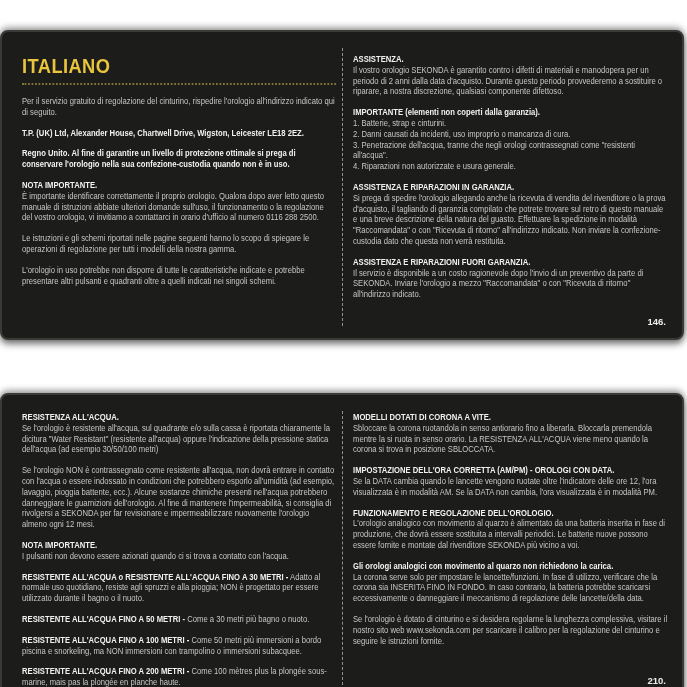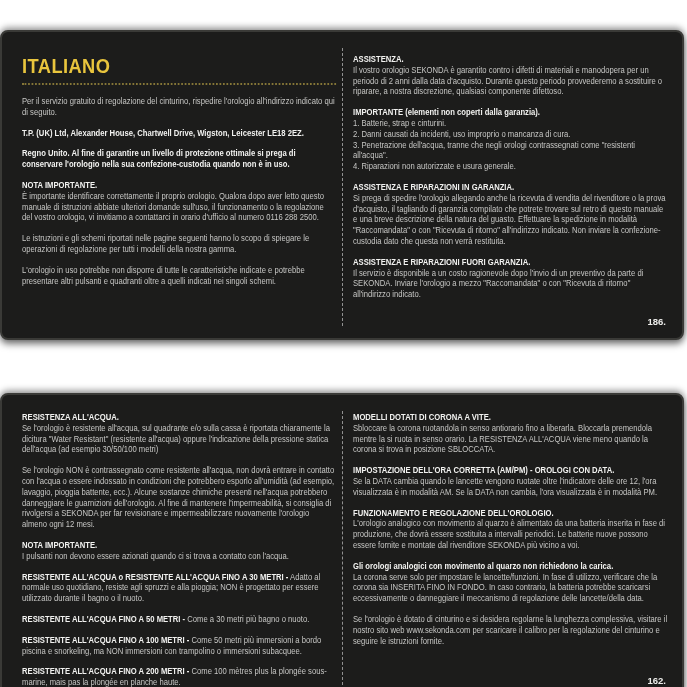--- a/index.html
+++ b/index.html
@@ -107,21 +107,21 @@
     <div class="divider"></div>
     <div class="col col-right">
       <div class="inner">
         <div class="blocks">
             <p><span class="b">ASSISTENZA.</span><br>Il vostro orologio SEKONDA è garantito contro i difetti di materiali e manodopera per un periodo di 2 anni dalla data d'acquisto. Durante questo periodo provvederemo a sostituire o riparare, a nostra discrezione, qualsiasi componente difettoso.</p>
             <p><span class="b">IMPORTANTE (elementi non coperti dalla garanzia).</span><br>1. Batterie, strap e cinturini.<br>2. Danni causati da incidenti, uso improprio o mancanza di cura.<br>3. Penetrazione dell'acqua, tranne che negli orologi contrassegnati come "resistenti all'acqua".<br>4. Riparazioni non autorizzate e usura generale.</p>
             <p><span class="b">ASSISTENZA E RIPARAZIONI IN GARANZIA.</span><br>Si prega di spedire l'orologio allegando anche la ricevuta di vendita del rivenditore o la prova d'acquisto, il tagliando di garanzia compilato che potrete trovare sul retro di questo manuale e una breve descrizione della natura del guasto. Effettuare la spedizione in modalità "Raccomandata" o con "Ricevuta di ritorno" all'indirizzo indicato. Non inviare la confezione-custodia dato che questa non verrà restituita.</p>
             <p><span class="b">ASSISTENZA E RIPARAZIONI FUORI GARANZIA.</span><br>Il servizio è disponibile a un costo ragionevole dopo l'invio di un preventivo da parte di SEKONDA. Inviare l'orologio a mezzo "Raccomandata" o con "Ricevuta di ritorno" all'indirizzo indicato.</p>
           </div>
       </div>
-      <div class="pagenum">186.</div>
+      <div class="pagenum">146.</div>
     </div>
   </section>
 
   <section class="page page-bottom">
     <div class="col col-left">
       <div class="inner">
         <div class="blocks">
             <p><span class="b">RESISTENZA ALL'ACQUA.</span><br>Se l'orologio è resistente all'acqua, sul quadrante e/o sulla cassa è riportata chiaramente la dicitura "Water Resistant" (resistente all'acqua) oppure l'indicazione della pressione statica dell'acqua (ad esempio 30/50/100 metri)</p>
             <p>Se l'orologio NON è contrassegnato come resistente all'acqua, non dovrà entrare in contatto con l'acqua o essere indossato in condizioni che potrebbero esporlo all'umidità (ad esempio, lavaggio, pioggia battente, ecc.). Alcune sostanze chimiche presenti nell'acqua potrebbero danneggiare le guarnizioni dell'orologio. Al fine di mantenere l'impermeabilità, si consiglia di rivolgersi a SEKONDA per far revisionare e impermeabilizzare nuovamente l'orologio almeno ogni 12 mesi.</p>
             <p><span class="b">NOTA IMPORTANTE.</span><br>I pulsanti non devono essere azionati quando ci si trova a contatto con l'acqua.</p>
@@ -136,17 +136,17 @@
     <div class="col col-right">
       <div class="inner">
         <div class="blocks">
             <p><span class="b">MODELLI DOTATI DI CORONA A VITE.</span><br>Sbloccare la corona ruotandola in senso antiorario fino a liberarla. Bloccarla premendola mentre la si ruota in senso orario. La RESISTENZA ALL'ACQUA viene meno quando la corona si trova in posizione SBLOCCATA.</p>
             <p><span class="b">IMPOSTAZIONE DELL'ORA CORRETTA (AM/PM) - OROLOGI CON DATA.</span><br>Se la DATA cambia quando le lancette vengono ruotate oltre l'indicatore delle ore 12, l'ora visualizzata è in modalità AM. Se la DATA non cambia, l'ora visualizzata è in modalità PM.</p>
             <p><span class="b">FUNZIONAMENTO E REGOLAZIONE DELL'OROLOGIO.</span><br>L'orologio analogico con movimento al quarzo è alimentato da una batteria inserita in fase di produzione, che dovrà essere sostituita a intervalli periodici. Le batterie nuove possono essere fornite e montate dal rivenditore SEKONDA più vicino a voi.</p>
             <p><span class="b">Gli orologi analogici con movimento al quarzo non richiedono la carica.</span><br>La corona serve solo per impostare le lancette/funzioni. In fase di utilizzo, verificare che la corona sia INSERITA FINO IN FONDO. In caso contrario, la batteria potrebbe scaricarsi eccessivamente o danneggiare il meccanismo di regolazione delle lancette/della data.</p>
             <p>Se l'orologio è dotato di cinturino e si desidera regolarne la lunghezza complessiva, visitare il nostro sito web www.sekonda.com per scaricare il calibro per la regolazione del cinturino e seguire le istruzioni fornite.</p>
           </div>
       </div>
-      <div class="pagenum">162.</div>
+      <div class="pagenum">210.</div>
     </div>
   </section>
 
 </div>
 
 </body></html>

